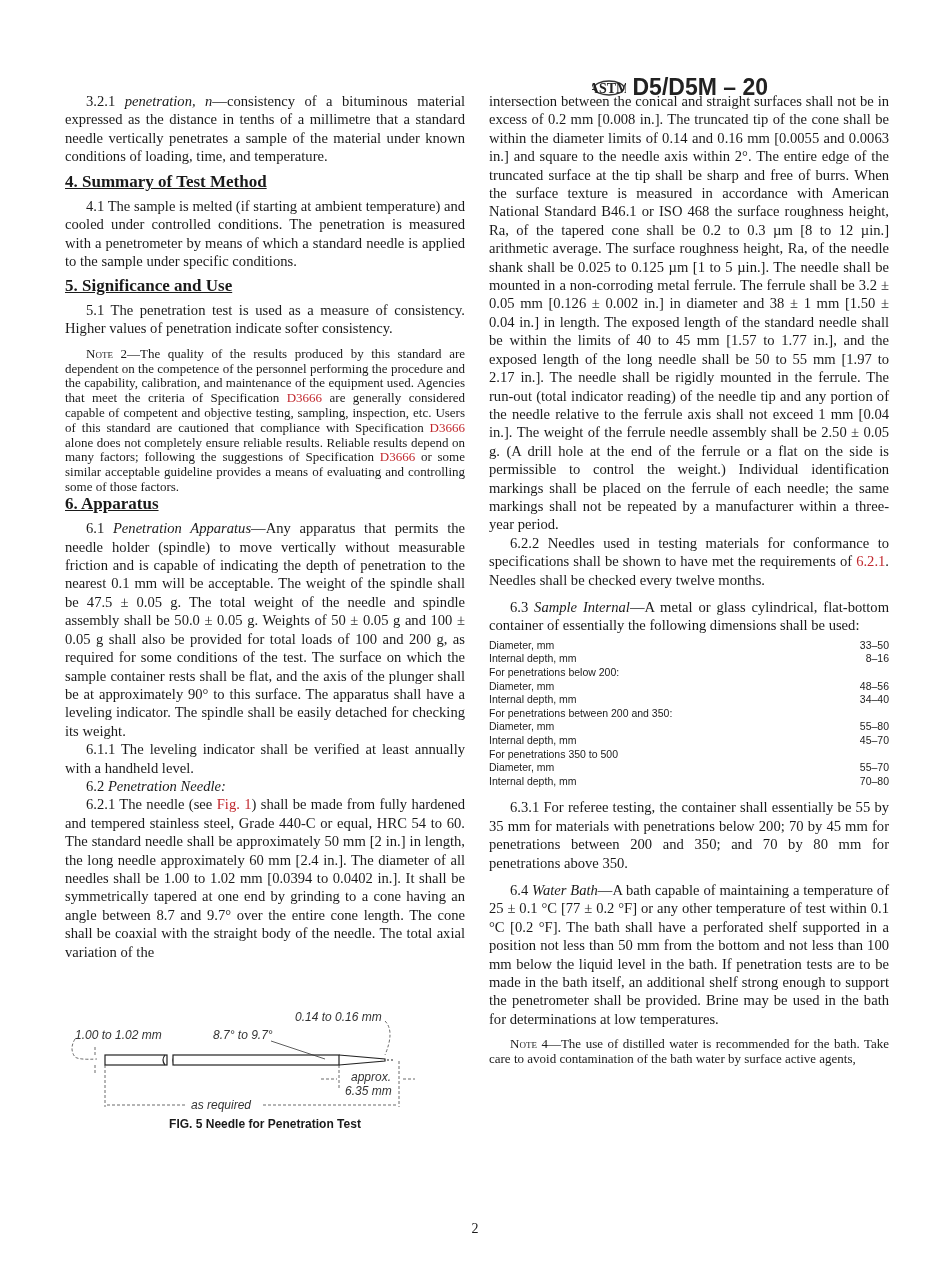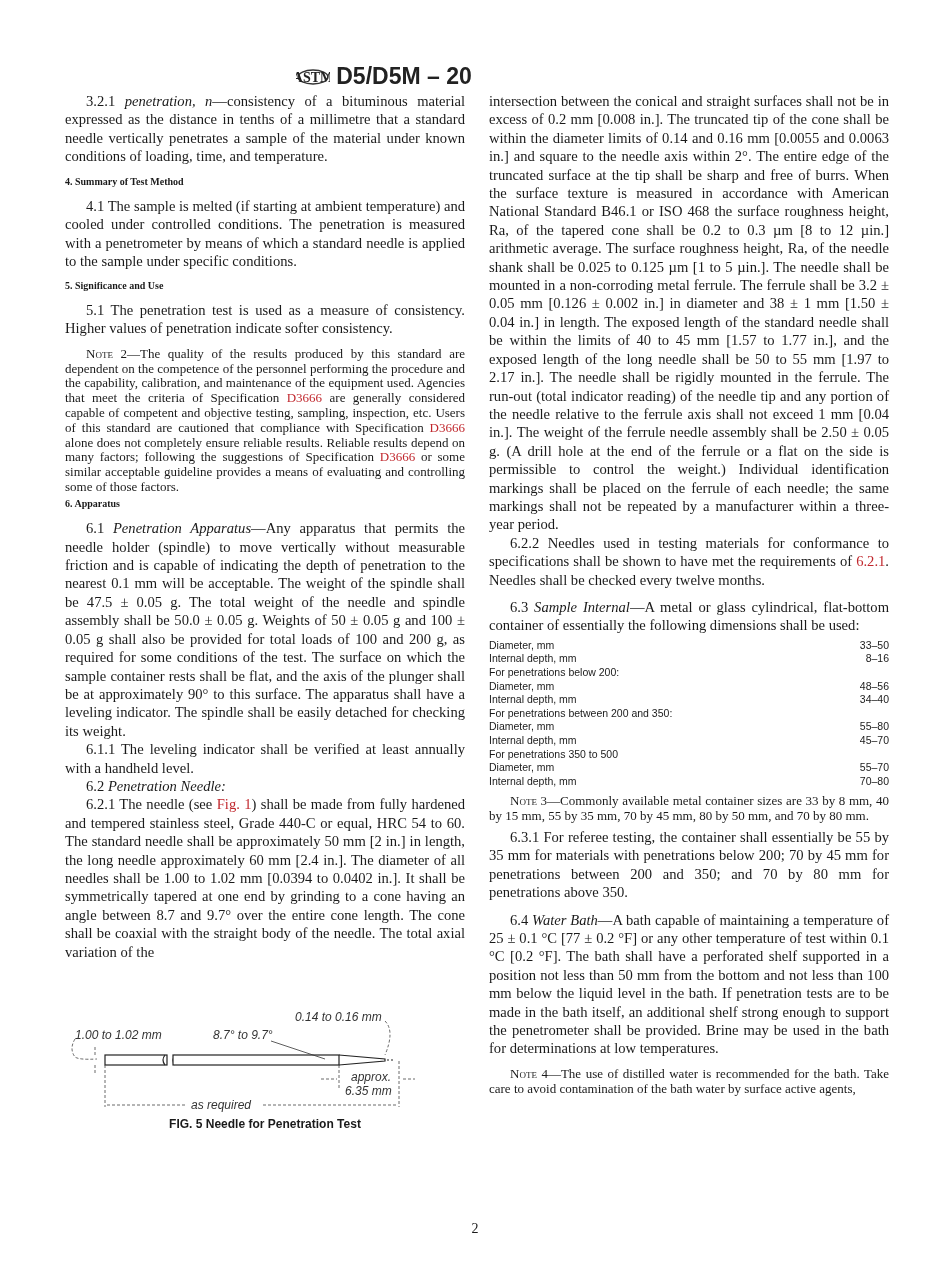--- a/index.html
+++ b/index.html
@@ -1,27 +1,27 @@
 <!DOCTYPE html>
 <html><head>
 <meta charset="utf-8">
 <style>
   html, body { margin:0; padding:0; background:#ffffff; }
   body { width:950px; height:1272px; position:relative; overflow:hidden; color:#1a1a1a;
          font-family:"Liberation Serif", "DejaVu Serif", serif; }
-  .header { position:absolute; top:61px; left:0; width:768px; text-align:center; }
+  .header { position:absolute; top:72px; left:0; width:768px; text-align:right; }
   .header-inner { display:inline-flex; align-items:center; gap:6px; }
   .logo { width:34px; height:30px; }
   .doc-id { font-family:"Liberation Sans", sans-serif; font-weight:bold; font-size:23px; color:#222; }
   .col { position:absolute; top:92px; width:400px; font-size:14.6px; line-height:18.4px; }
   .col.left { left:65px; }
   .col.right { left:489px; }
   p { margin:0; text-align:justify; text-indent:21px; }
   .gap { height:9px; }
-  h3 { margin:7px 0 6px 0; font-size:10px; font-weight:bold; }
+  h3 { margin:7px 0 6px 0; font-size:17px; font-weight:bold;text-decoration:underline; }
   .note { font-size:13px; line-height:14.8px; text-indent:21px; text-align:justify; margin:0; }
   .sc { font-variant:small-caps; }
   .link { color:#c0272d; }
   i { font-style:italic; }
   table.dims { width:100%; border-collapse:collapse; font-family:"Liberation Sans", sans-serif; font-size:10.5px; line-height:13.6px; margin:4px 0 6px 0; }
   table.dims td { padding:0; }
   td.grp { padding-left:2px; }
   td.sub { padding-left:14px; }
   td.val { text-align:right; padding-right:26px; width:80px; }
   .figure { position:relative; width:400px; height:150px; margin-top:20px; }
@@ -149,21 +149,20 @@
           <td class="sub">Diameter, mm</td>
           <td class="val">55–70</td>
         </tr>
       <tr>
           <td class="sub">Internal depth, mm</td>
           <td class="val">70–80</td>
         </tr>
     </tbody>
   </table>
 
-  <p class="note"><span class="sc">Note</span><span> 3—Commonly available metal container sizes are 33 by 8 mm, 40 by 15 mm, 55 by 35 mm, 70 by 45 mm, 80 by 50 mm, and 70 by 80 mm.</span></p>
   <div style="height:4px;"></div>
   <p>6.3.1 For referee testing, the container shall essentially be 55 by 35 mm for materials with penetrations below 200; 70 by 45 mm for penetrations between 200 and 350; and 70 by 80 mm for penetrations above 350.</p>
   <div class="gap"></div>
   <p><span>6.4 </span><i>Water Bath</i><span>—A bath capable of maintaining a temperature of 25 ± 0.1 °C [77 ± 0.2 °F] or any other temperature of test within 0.1 °C [0.2 °F]. The bath shall have a perforated shelf supported in a position not less than 50 mm from the bottom and not less than 100 mm below the liquid level in the bath. If penetration tests are to be made in the bath itself, an additional shelf strong enough to support the penetrometer shall be provided. Brine may be used in the bath for determinations at low temperatures.</span></p>
   <div class="gap"></div>
   <p class="note"><span class="sc">Note</span><span> 4—The use of distilled water is recommended for the bath. Take care to avoid contamination of the bath water by surface active agents,</span></p>
 </div>
 
 <div class="page-num">2</div>
 

